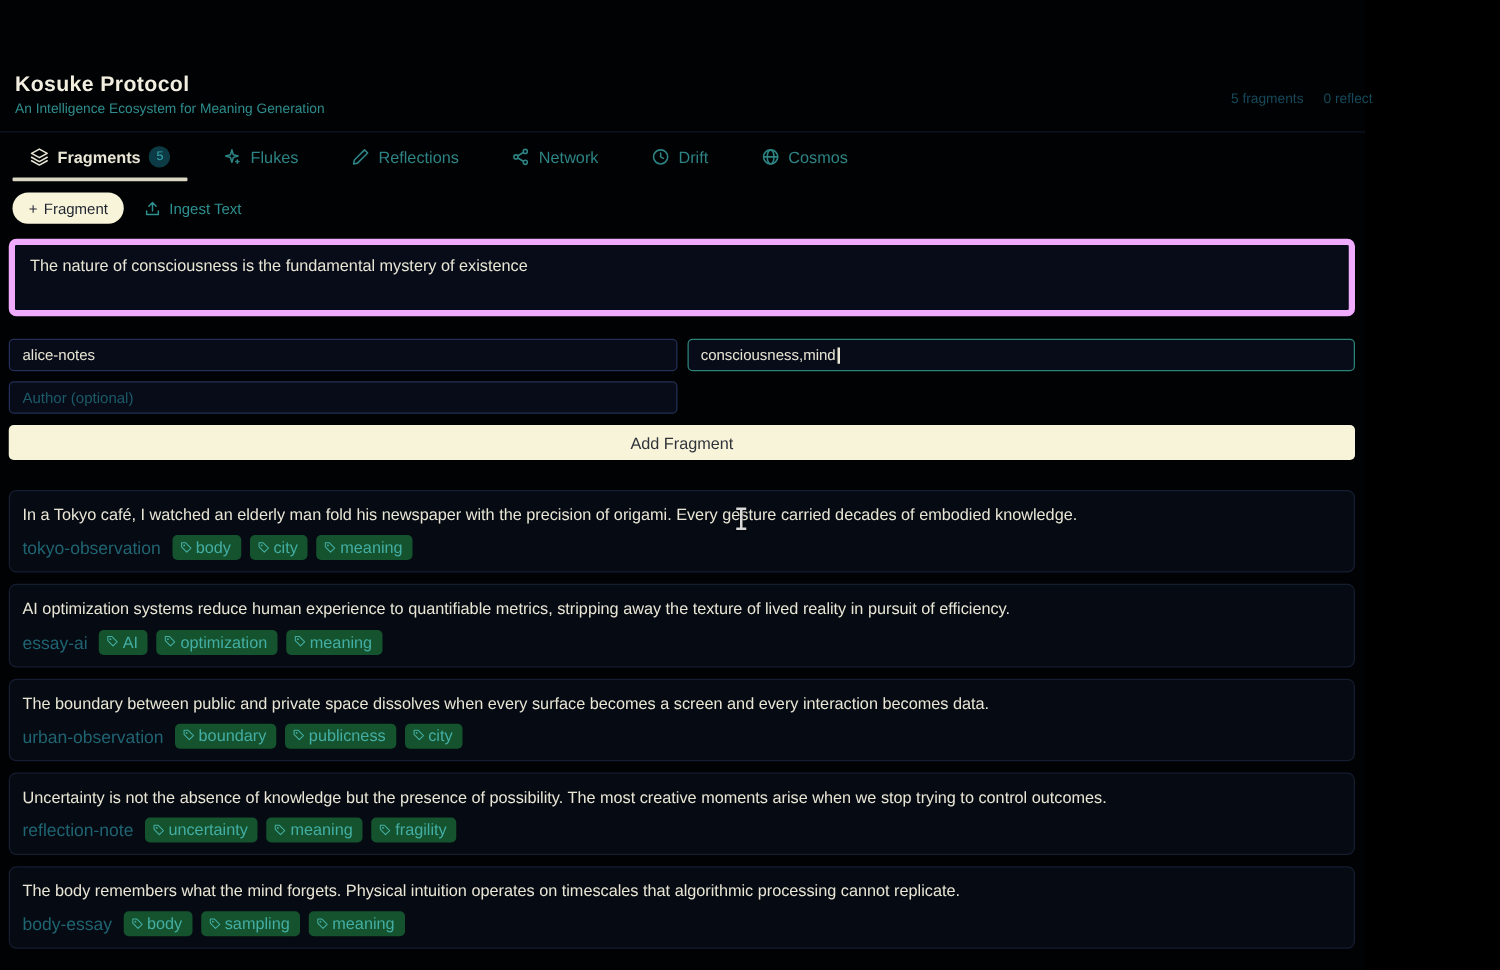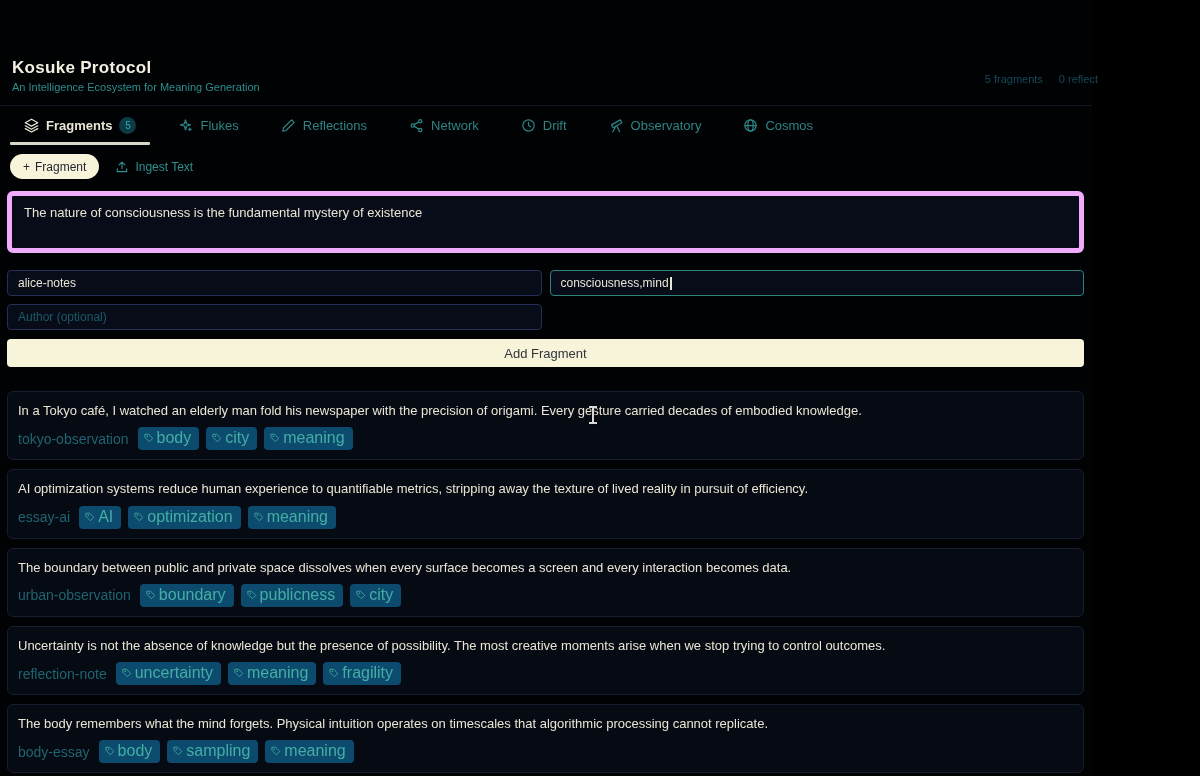--- a/index.html
+++ b/index.html
@@ -60,22 +60,22 @@
                 cursor:pointer; }
 
   
   .fragment-list { padding:24px 8px 0 7px; }
   .card { background:#060a12; border:1px solid #151d31; border-radius:6px;
           padding:11px 12px 9px 10px; margin-bottom:9px; }
   .card-text { font-size:13px; color:#e9e6d6; line-height:1.25; }
   .card-meta { display:flex; align-items:center; gap:9px; margin-top:8px; }
   .card-source { font-size:14px; color:#1f6472; }
   .card-tags { display:flex; align-items:center; gap:7px; }
-  .pill { display:flex; align-items:center; gap:3px; background:#0c4a6e; color:#44aea4;
-          font-size:16px; border-radius:4px; padding:2px 8px 3px 6px; }
+  .pill { display:flex; align-items:center; gap:3px; background:#14532d; color:#44aea4;
+          font-size:13px; border-radius:4px; padding:2px 8px 3px 6px; }
   .pill svg { display:block; }
 
   
   .ibeam { position:absolute; left:587px; top:405px; width:12px; height:20px; z-index:9;
            filter:drop-shadow(0 0 1px #000); }
   .ibeam i { position:absolute; background:#d9d9d9; }
   .ibeam .stem { left:5px; top:2px; width:2px; height:16px; }
   .ibeam .capt { left:2px; top:1px; width:8px; height:2px; }
   .ibeam .capb { left:2px; top:17px; width:8px; height:2px; }
 </style>
@@ -144,30 +144,20 @@
     <span class="tab-icon">
           <svg width="15" height="15" viewBox="0 0 24 24" fill="none" stroke="currentColor" stroke-width="2" stroke-linecap="round" stroke-linejoin="round">
             <circle cx="12" cy="12" r="9"></circle>
             <path d="M12 7v5l3.5 2"></path>
           </svg>
         </span>
     <span class="tab-label">Drift</span>
 
   </div>
 
-  <div class="tab">
-    <span class="tab-icon">
-          <svg width="15" height="15" viewBox="0 0 24 24" fill="none" stroke="currentColor" stroke-width="2" stroke-linecap="round" stroke-linejoin="round">
-            <path d="M4 11 18 3l2.5 4.5L6.5 15.5z"></path>
-            <path d="M10 15l-4 7M13 13.5l4 8.5"></path>
-          </svg>
-        </span>
-    <span class="tab-label">Observatory</span>
-
-  </div>
 
   <div class="tab">
     <span class="tab-icon">
           <svg width="15" height="15" viewBox="0 0 24 24" fill="none" stroke="currentColor" stroke-width="2" stroke-linecap="round" stroke-linejoin="round">
             <circle cx="12" cy="12" r="9"></circle>
             <path d="M3 12h18"></path>
             <ellipse cx="12" cy="12" rx="4.3" ry="9"></ellipse>
           </svg>
         </span>
     <span class="tab-label">Cosmos</span>

